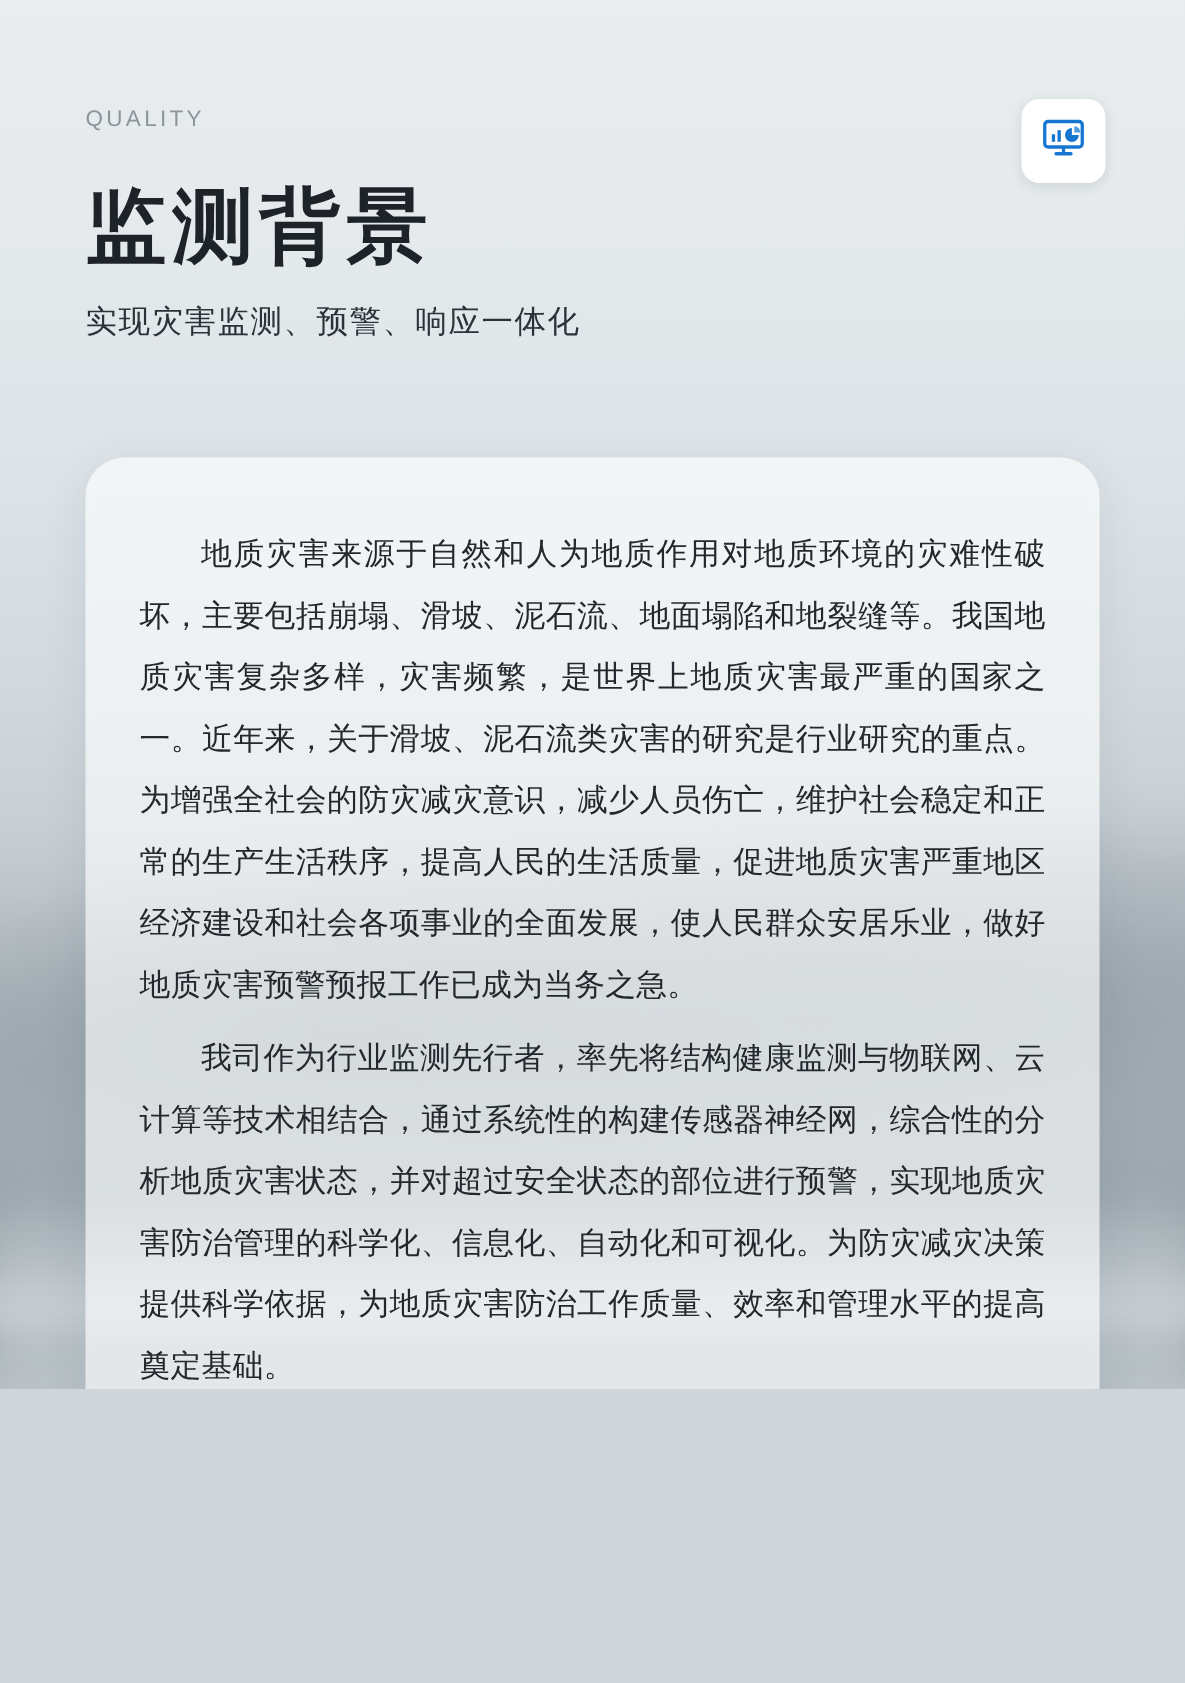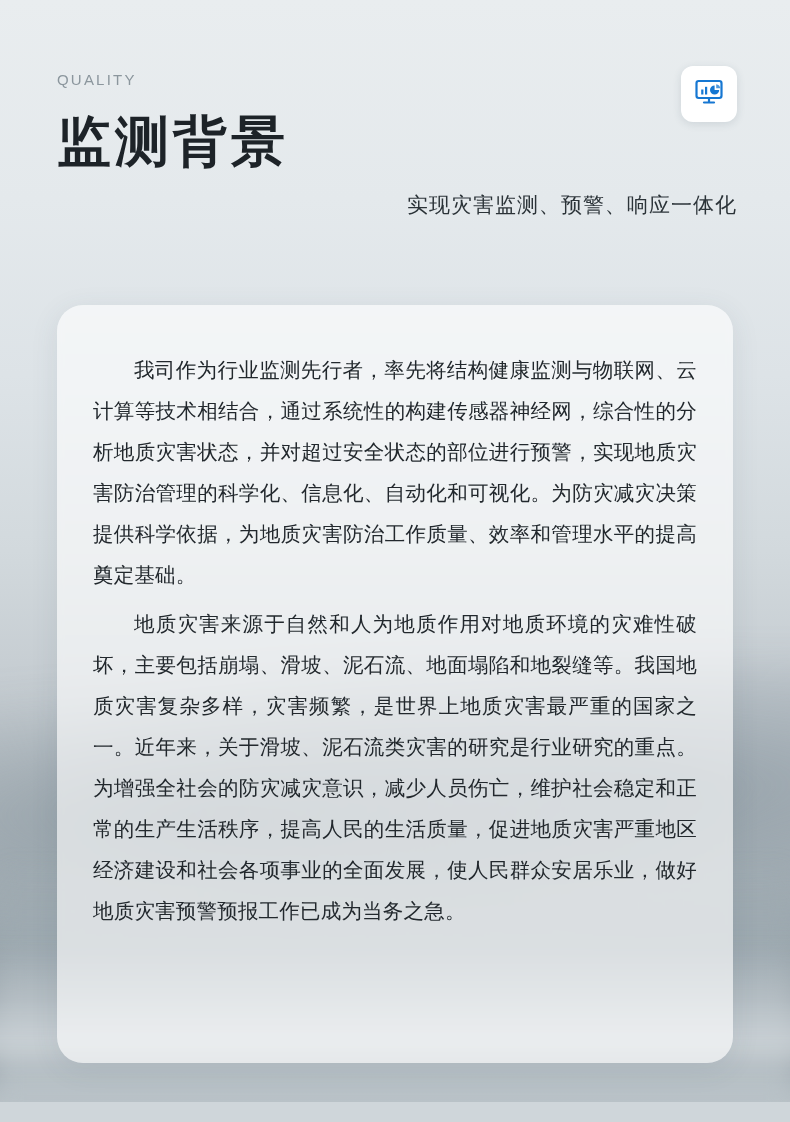--- a/index.html
+++ b/index.html
@@ -10,21 +10,21 @@
     width: 790px;
     height: 1122px;
     font-family: "Liberation Sans", sans-serif;
     background: #cfd6da;
     overflow: hidden;
   }
 
   .page {
     position: relative;
     width: 790px;
-    height: 1102px;
+    height: 926px;
     overflow: hidden;
     background:
       linear-gradient(180deg,
         #e9edef 0%,
         #e4e9ec 18%,
         #dde3e7 34%,
         #d2d9dd 50%,
         #c5ccd1 62%,
         #b9c1c6 72%,
         #aab4ba 80%,
@@ -77,36 +77,35 @@
     font-size: 15px;
     letter-spacing: 2.2px;
     line-height: 24px;
     font-weight: 400;
   }
   .eyebrow div {
     white-space: nowrap;
   }
 
   .main-title {
-    margin-top: 18px;
+    margin-top: 28px;
     color: #1d2328;
     font-size: 54px;
     font-weight: 700;
     letter-spacing: 4px;
     line-height: 62px;
   }
 
   .subtitle {
     margin-top: 18px;
     color: #2b3338;
     font-size: 21px;
     font-weight: 400;
     letter-spacing: 1px;
     line-height: 30px;
-    text-align: right;
   }
 
   
   .badge {
     position: absolute;
     right: 53px;
     top: 66px;
     width: 56px;
     height: 56px;
     border-radius: 12px;
@@ -171,17 +170,17 @@
         <line x1="10" y1="25.5" x2="20" y2="25.5" stroke="#1677d2" stroke-width="2.2" stroke-linecap="round"></line>
         <rect x="7.2" y="12.5" width="2.2" height="5" fill="#1677d2"></rect>
         <rect x="11" y="9.8" width="2.2" height="7.7" fill="#1677d2"></rect>
         <path d="M20.6 8.4 a4.6 4.6 0 1 0 4.6 4.6 h-4.6 z" fill="#1677d2"></path>
         <path d="M22.2 7.2 a4.6 4.6 0 0 1 4.1 4.1 h-4.1 z" fill="#1677d2" opacity="0.75"></path>
       </svg>
     </span>
   </div>
 
   <div class="card">
+    <p class="para">地质灾害来源于自然和人为地质作用对地质环境的灾难性破坏，主要包括崩塌、滑坡、泥石流、地面塌陷和地裂缝等。我国地质灾害复杂多样，灾害频繁，是世界上地质灾害最严重的国家之一。近年来，关于滑坡、泥石流类灾害的研究是行业研究的重点。为增强全社会的防灾减灾意识，减少人员伤亡，维护社会稳定和正常的生产生活秩序，提高人民的生活质量，促进地质灾害严重地区经济建设和社会各项事业的全面发展，使人民群众安居乐业，做好地质灾害预警预报工作已成为当务之急。</p>
     <p class="para">我司作为行业监测先行者，率先将结构健康监测与物联网、云计算等技术相结合，通过系统性的构建传感器神经网，综合性的分析地质灾害状态，并对超过安全状态的部位进行预警，实现地质灾害防治管理的科学化、信息化、自动化和可视化。为防灾减灾决策提供科学依据，为地质灾害防治工作质量、效率和管理水平的提高奠定基础。</p>
-    <p class="para">地质灾害来源于自然和人为地质作用对地质环境的灾难性破坏，主要包括崩塌、滑坡、泥石流、地面塌陷和地裂缝等。我国地质灾害复杂多样，灾害频繁，是世界上地质灾害最严重的国家之一。近年来，关于滑坡、泥石流类灾害的研究是行业研究的重点。为增强全社会的防灾减灾意识，减少人员伤亡，维护社会稳定和正常的生产生活秩序，提高人民的生活质量，促进地质灾害严重地区经济建设和社会各项事业的全面发展，使人民群众安居乐业，做好地质灾害预警预报工作已成为当务之急。</p>
   </div>
 
 </div>
 
 </body></html>

